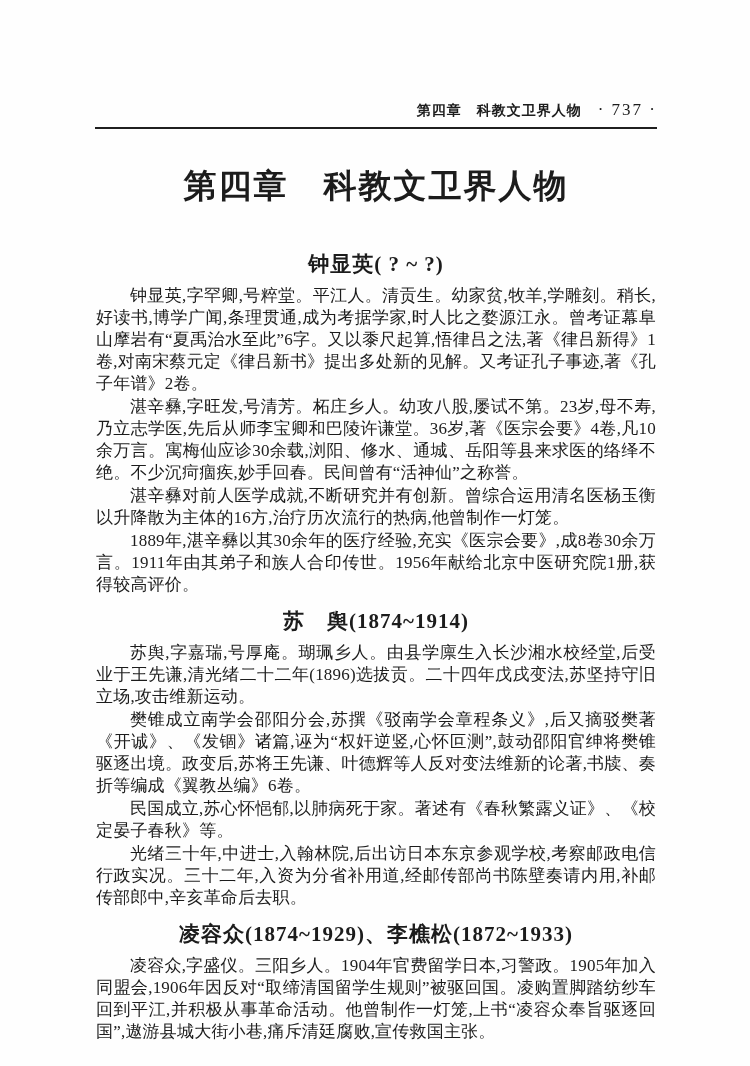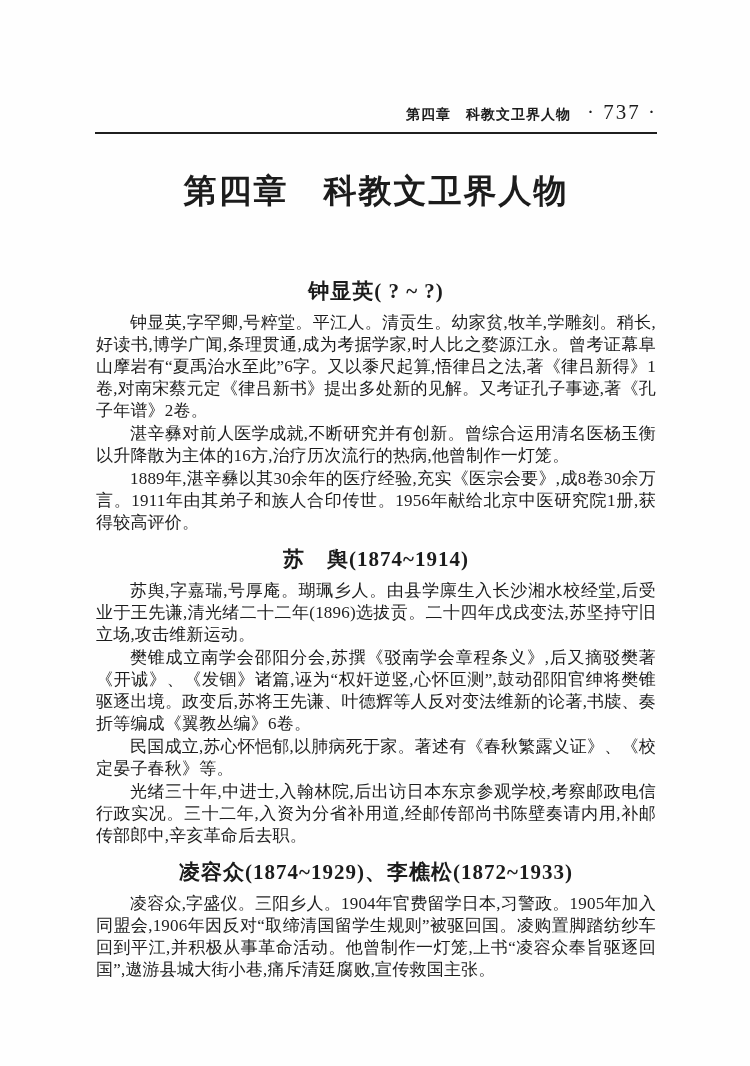--- a/index.html
+++ b/index.html
@@ -27,41 +27,41 @@
     align-items: baseline;
     gap: 16px;
     font-size: 14px;
     font-weight: 700;
     letter-spacing: 1px;
     padding-bottom: 7px;
     border-bottom: 2px solid #1f1f1f;
   }
   .running-header .pageno {
     font-weight: 400;
-    font-size: 21px;
+    font-size: 17px;
     letter-spacing: 2px;
   }
   .chapter-title {
     margin: 38px 0 0 0;
     text-align: center;
     font-size: 33px;
     line-height: 38px;
     font-weight: 700;
     letter-spacing: 2px;
   }
   .section-heading {
     margin: 12px 0 8px 0;
     text-align: center;
     font-size: 21px;
     line-height: 26px;
     font-weight: 700;
     letter-spacing: 1px;
   }
   .section-heading.first {
-    margin-top: 68px;
+    margin-top: 46px;
   }
   .body-para {
     margin: 1px;
     font-size: 17px;
     line-height: 22px;
     text-align: justify;
     text-justify: inter-ideograph;
     text-indent: 2em;
     letter-spacing: 0.2px;
   }
@@ -73,20 +73,21 @@
   <header class="running-header">
     <span>第四章　科教文卫界人物</span>
     <span class="pageno">· 737 ·</span>
   </header>
 
   <h1 class="chapter-title">第四章　科教文卫界人物</h1>
 
   <main>
       <h2 class="section-heading first">钟显英( ? ~ ?)</h2>
       <p class="body-para">钟显英,字罕卿,号粹堂。平江人。清贡生。幼家贫,牧羊,学雕刻。稍长,好读书,博学广闻,条理贯通,成为考据学家,时人比之婺源江永。曾考证幕阜山摩岩有“夏禹治水至此”6字。又以黍尺起算,悟律吕之法,著《律吕新得》1卷,对南宋蔡元定《律吕新书》提出多处新的见解。又考证孔子事迹,著《孔子年谱》2卷。</p>
+      <p class="body-para">湛辛彝,字旺发,号清芳。柘庄乡人。幼攻八股,屡试不第。23岁,母不寿,乃立志学医,先后从师李宝卿和巴陵许谦堂。36岁,著《医宗会要》4卷,凡10余万言。寓梅仙应诊30余载,浏阳、修水、通城、岳阳等县来求医的络绎不绝。不少沉疴痼疾,妙手回春。民间曾有“活神仙”之称誉。</p>
       <p class="body-para">湛辛彝对前人医学成就,不断研究并有创新。曾综合运用清名医杨玉衡以升降散为主体的16方,治疗历次流行的热病,他曾制作一灯笼。</p>
       <p class="body-para">1889年,湛辛彝以其30余年的医疗经验,充实《医宗会要》,成8卷30余万言。1911年由其弟子和族人合印传世。1956年献给北京中医研究院1册,获得较高评价。</p>
       <h2 class="section-heading">苏　舆(1874~1914)</h2>
       <p class="body-para">苏舆,字嘉瑞,号厚庵。瑚珮乡人。由县学廪生入长沙湘水校经堂,后受业于王先谦,清光绪二十二年(1896)选拔贡。二十四年戊戌变法,苏坚持守旧立场,攻击维新运动。</p>
       <p class="body-para">樊锥成立南学会邵阳分会,苏撰《驳南学会章程条义》,后又摘驳樊著《开诚》、《发锢》诸篇,诬为“权奸逆竖,心怀叵测”,鼓动邵阳官绅将樊锥驱逐出境。政变后,苏将王先谦、叶德辉等人反对变法维新的论著,书牍、奏折等编成《翼教丛编》6卷。</p>
       <p class="body-para">民国成立,苏心怀悒郁,以肺病死于家。著述有《春秋繁露义证》、《校定晏子春秋》等。</p>
       <p class="body-para">光绪三十年,中进士,入翰林院,后出访日本东京参观学校,考察邮政电信行政实况。三十二年,入资为分省补用道,经邮传部尚书陈壁奏请内用,补邮传部郎中,辛亥革命后去职。</p>
       <h2 class="section-heading">凌容众(1874~1929)、李樵松(1872~1933)</h2>
       <p class="body-para">凌容众,字盛仪。三阳乡人。1904年官费留学日本,习警政。1905年加入同盟会,1906年因反对“取缔清国留学生规则”被驱回国。凌购置脚踏纺纱车回到平江,并积极从事革命活动。他曾制作一灯笼,上书“凌容众奉旨驱逐回国”,遨游县城大街小巷,痛斥清廷腐败,宣传救国主张。</p>
     </main>

